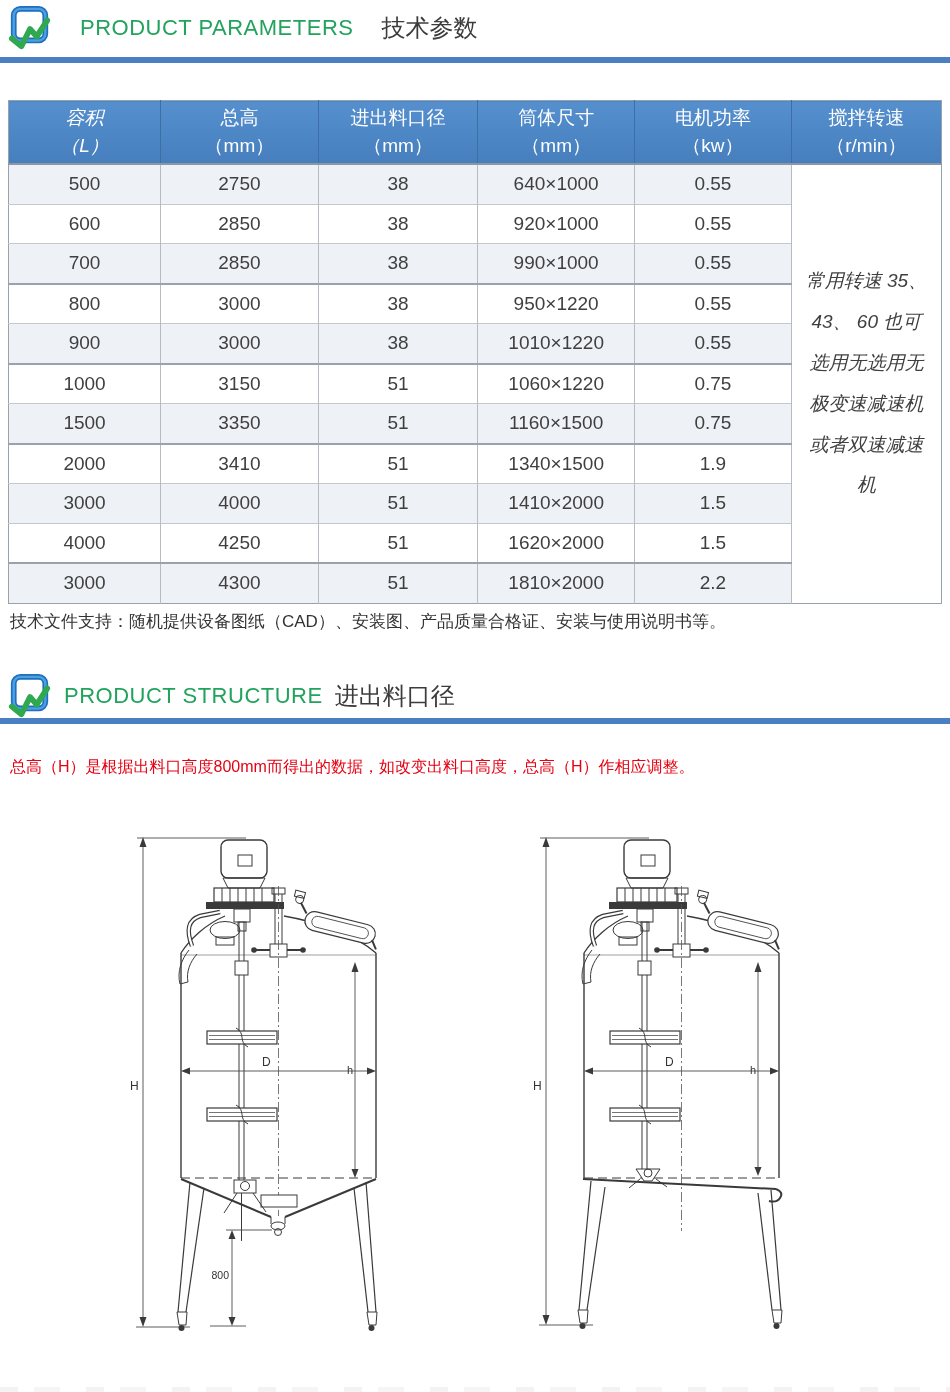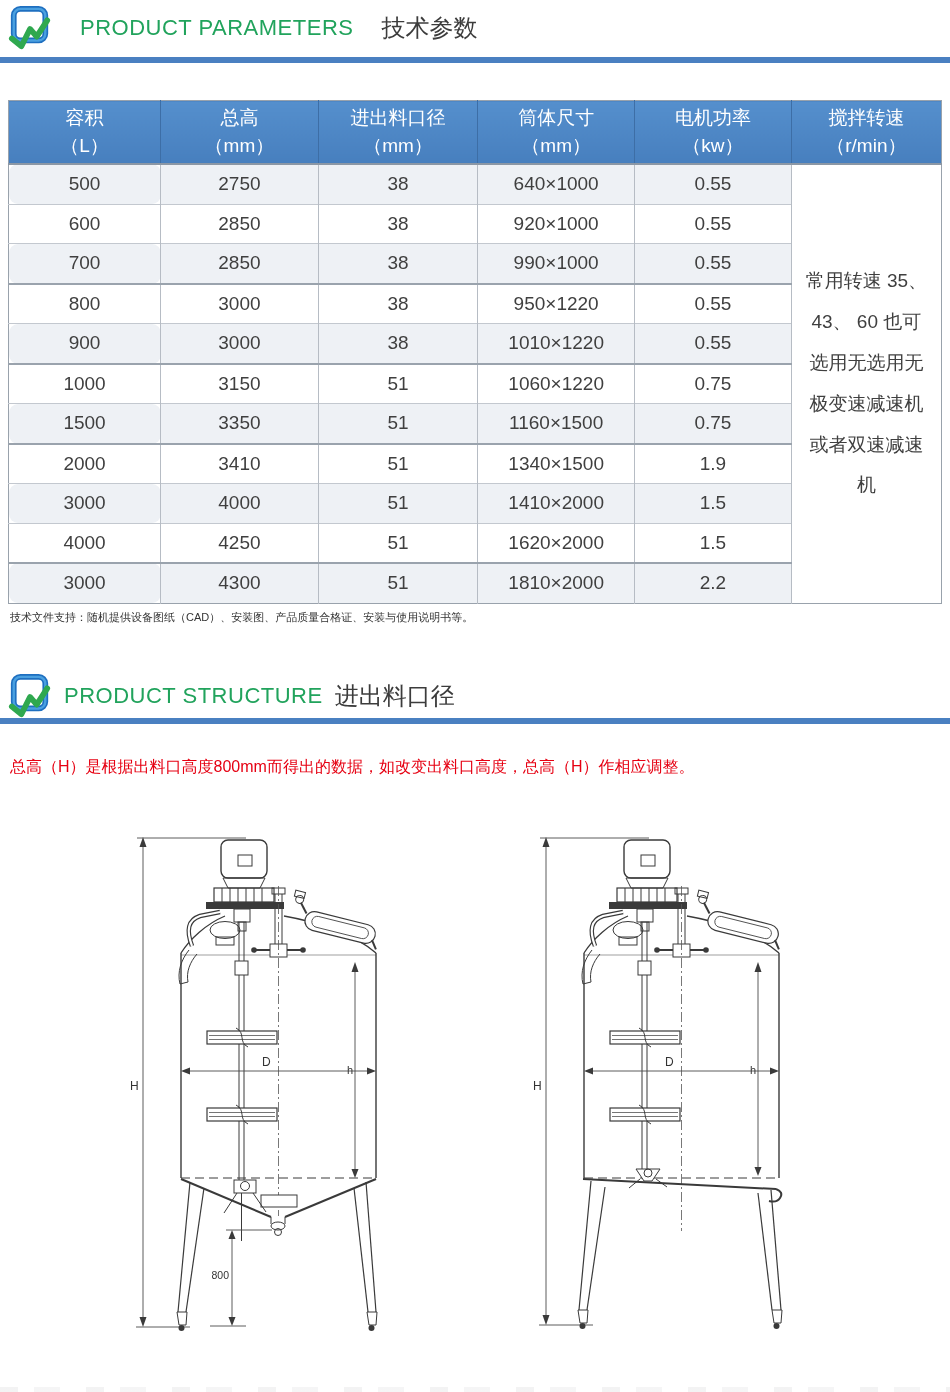--- a/index.html
+++ b/index.html
@@ -11,31 +11,31 @@
   .logo{width:44px;height:44px;flex:0 0 auto;}
   .title-en{color:#21a35c;font-size:22px;letter-spacing:.5px;white-space:nowrap;}
   .title-cn{color:#3c3c3c;font-size:24px;white-space:nowrap;}
   .rule{position:absolute;left:0;width:950px;height:6px;background:#4a80c1;}
 
   
   .spec-table{position:absolute;left:8px;top:100px;width:934px;border-collapse:collapse;
     border:1px solid #99a2ac;background:#fff;table-layout:fixed;}
   .spec-table th{background:linear-gradient(#558fcd,#477fbe);color:#fff;font-weight:normal;
     font-size:19px;height:62px;padding:0;border-left:1px solid #3d6ea6;line-height:1.45;}
-  .spec-table th:first-child{border-left:none;}
+  .spec-table th:first-child{border-left:none;font-style:italic;}
   .spec-table td{font-size:19px;color:#3f3f3f;text-align:center;height:38.5px;padding:0;
     border-left:1px solid #b6bcc4;border-top:1px solid #c3c8cf;}
-  .spec-table td:first-child{border-left:none;border-radius:9px;}
+  .spec-table td:first-child{border-left:none;}
   .spec-table tbody tr:first-child td{border-top:2px solid #8b97a5;}
   .spec-table tbody tr.thick td{border-bottom:2px solid #9aa3ad;}
   .spec-table tbody tr:nth-child(odd) td{background:#eef1f5;}
   .spec-table td.speed{background:#fff !important;vertical-align:middle;line-height:2.15;
-    white-space:pre-line;padding:0 8px;}
-
-  .support-text{position:absolute;left:10px;top:610px;font-size:11px;color:#333;width:930px;}
+    white-space:pre-line;padding:0 8px;font-style:italic;}
+
+  .support-text{position:absolute;left:10px;top:610px;font-size:17px;color:#333;width:930px;}
   .red-note{position:absolute;left:10px;top:757px;font-size:16px;color:#e60012;width:930px;}
 
   .drawing{position:absolute;width:345px;height:515px;}
   .drawing svg{display:block;width:100%;height:100%;}
 
   
   .footer-ghost{position:absolute;left:0;bottom:0;width:950px;height:5px;opacity:.55;
     background:repeating-linear-gradient(90deg,#e9e9ea 0 18px,transparent 18px 34px,
       #ededee 34px 60px,transparent 60px 86px);}
 </style>

